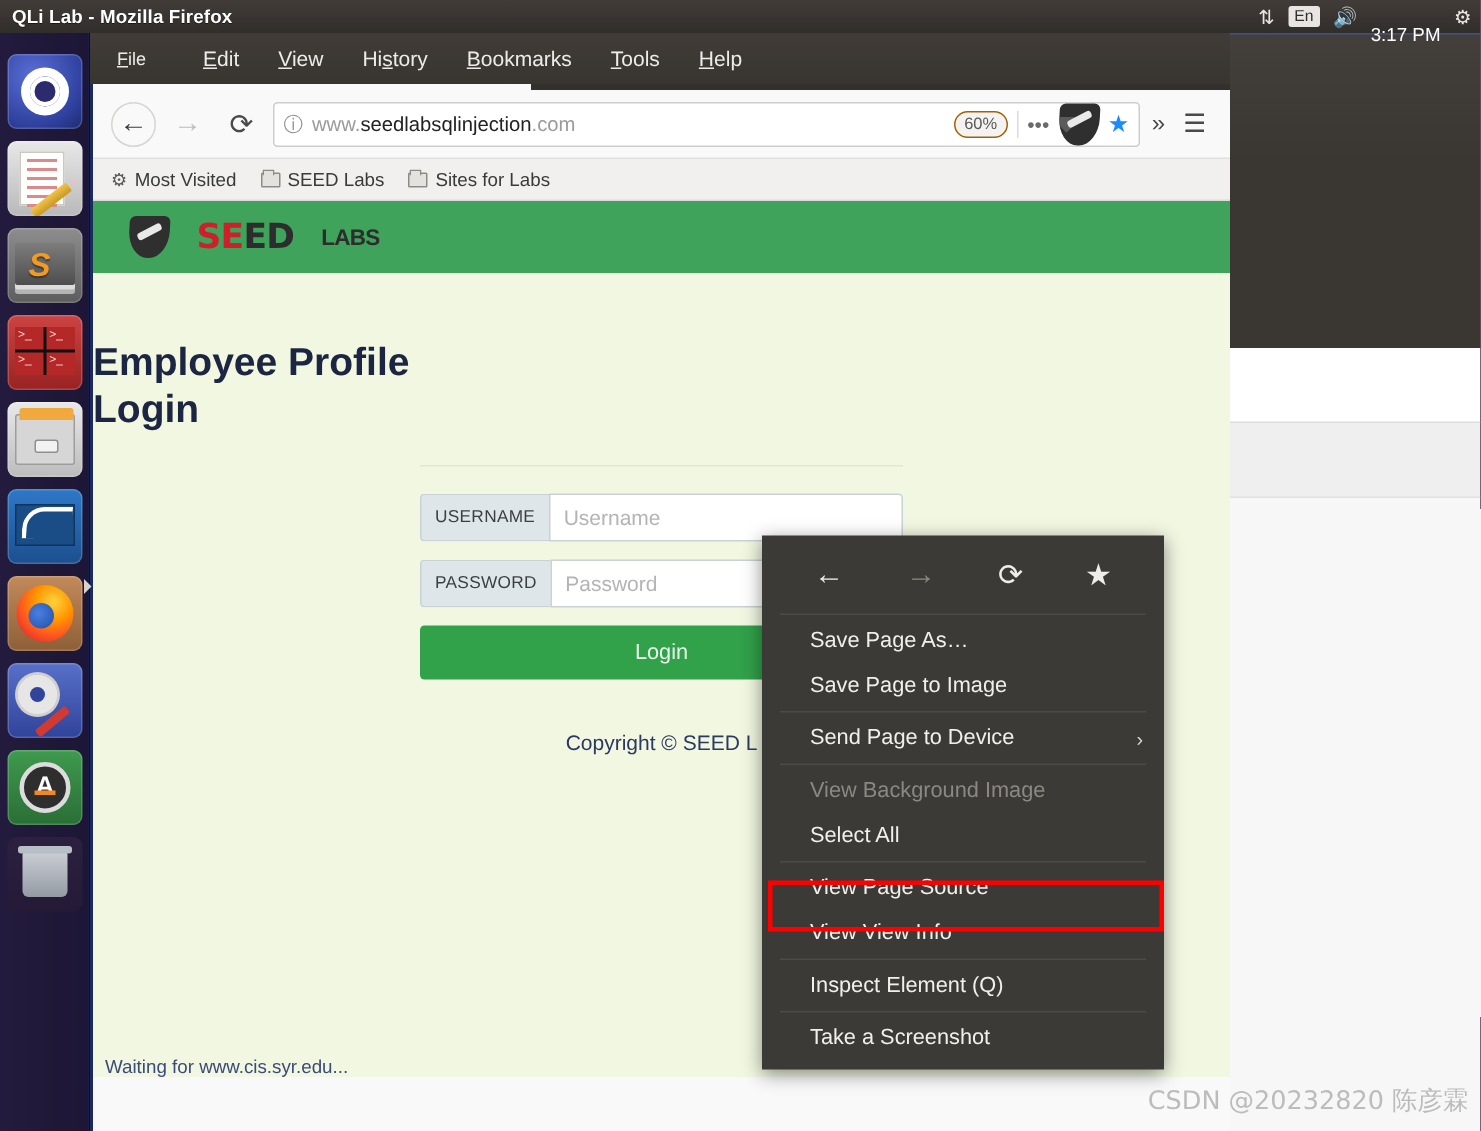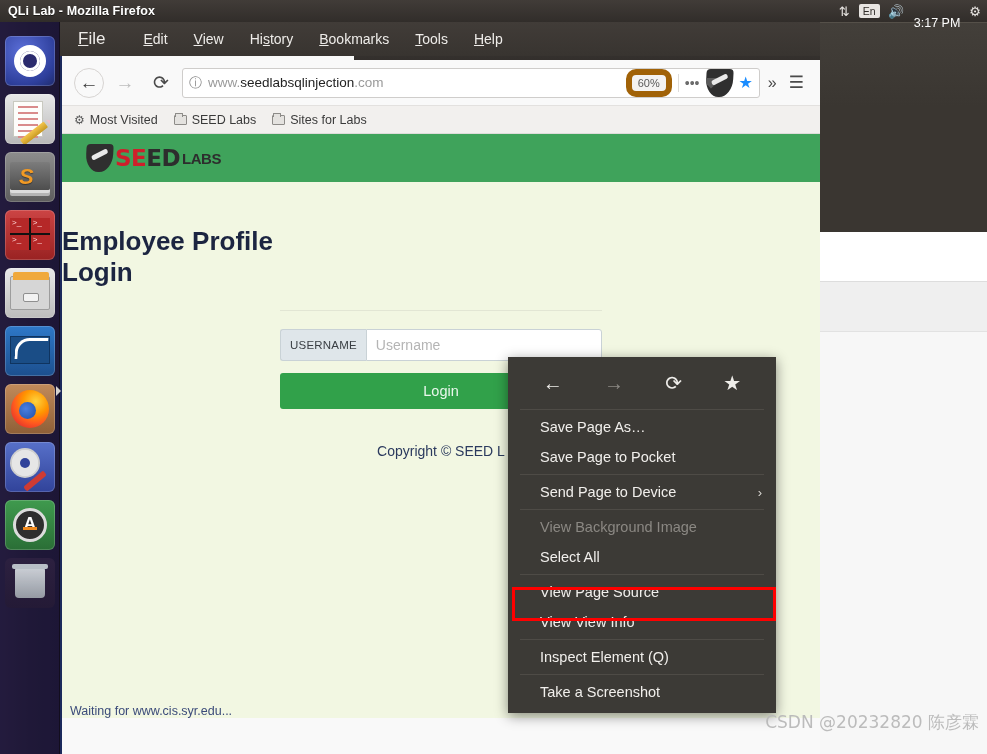--- a/index.html
+++ b/index.html
@@ -221,21 +221,21 @@
   .url-box {
     flex: 1; height: 30px; background: #fff; border: 1px solid #cfcdcb; border-radius: 3px;
     display: flex; align-items: center; padding: 0 6px; gap: 6px; min-width: 0;
   }
   .url-info { color: #8d8d8d; font-size: 13px; }
   .url-text {
     flex: 1; font-size: 13.5px; color: #9a9a9a; white-space: nowrap; overflow: hidden;
   }
   .url-text b { color: #222; font-weight: normal; }
   .zoom-badge {
-    border: 6px solid #a16207; border-radius: 10px; padding: 0 6px;
+    border: 1px solid #a16207; border-radius: 10px; padding: 0 6px;
     font-size: 11px; color: #5a5a5a; background: #f4f3f2; line-height: 16px;
   }
   .url-sep { width:1px; height:18px; background:#dedcda; }
   .url-icon { font-size: 14px; color: #6b6b6b; display:flex; align-items:center; }
   .url-icon.shield { color: #5a5a5a; }
   .url-icon.star { color: #1a8cff; font-size: 16px; }
   .nav-chev { font-size: 16px; color: #4a4a4a; padding: 0 2px; }
   .nav-burger { font-size: 17px; color: #4a4a4a; padding: 0 4px; }
 
   .ff-bookmarks {
@@ -253,21 +253,21 @@
     content:""; position:absolute; left:0; top:-3px; width:6px; height:3px;
     background:#e4e2df; border:1px solid #8d8b88; border-bottom:0; border-radius:1px 1px 0 0;
   }
 
   
   .page { position: relative; height: 584px; background: #f2f7e2; overflow: hidden; }
   .seed-banner {
     height: 48px; background: #3fa35b;
     display: flex; align-items: center; padding-left: 24px;
   }
-  .seed-logo { display: flex; align-items: center; gap: 2px; }
+  .seed-logo { display: flex; align-items: center; gap: 18px; }
   .shield {
     width: 27px; height: 28px; background: #2f2f2f; position: relative;
     border-radius: 4px 4px 13px 13px / 4px 4px 18px 18px;
     transform: skewX(-3deg);
   }
   .shield:after {
     content:""; position:absolute; left:5px; top:8px; width:17px; height:5px;
     background:#e9e9e9; transform: rotate(-28deg); border-radius:2px;
   }
   .seed-word {
@@ -337,21 +337,21 @@
   .ctx-item .submenu-arrow {
     position: absolute; right: 14px; font-size: 13px; color: #d9d6d2;
   }
   .ctx-highlight-box {
     position: absolute; left: 512px; top: 587px; width: 264px; height: 34px;
     border: 3px solid #ff0000; z-index: 85;
   }
 
   
   .watermark {
-    position: absolute; right: 8px; bottom: 20px;
+    position: absolute; right: 8px; bottom: 9px;
     font-size: 17px; color: #b9b9b9;
     font-family: "DejaVu Sans", sans-serif;
     z-index: 95; opacity: .95;
   }
 </style>
 </head>
 <body>
 
 <div id="screen">
 
@@ -483,48 +483,52 @@
       <div class="login-title">
         <div>Employee Profile</div>
         <div>Login</div>
       </div>
 
       <div class="login-form">
         <div class="field-row">
           <div class="field-label">USERNAME</div>
           <div class="field-input">Username</div>
         </div>
+        <div class="field-row">
+          <div class="field-label">PASSWORD</div>
+          <div class="field-input">Password</div>
+        </div>
         <div class="login-btn">Login</div>
         <div class="copyright">Copyright © SEED L</div>
       </div>
 
       <div class="ff-status">Waiting for www.cis.syr.edu...</div>
     </div>
   </div>
 
   <div style="position:absolute;left:60px;top:22px;width:760px;height:34px;background:linear-gradient(#413c38,#383430);display:flex;align-items:center;gap:26px;padding-left:18px;z-index:58;">
-    <span style="color:#eeece9;font-size:17px;"><u>F</u><span>ile</span></span>
+    <span style="color:#eeece9;font-size:12px;"><u>F</u><span>ile</span></span>
     <span style="color:#eeece9;font-size:14px;padding-left:12px;"><u>E</u><span>dit</span></span>
     <span style="color:#eeece9;font-size:14px;"><u>V</u><span>iew</span></span>
     <span style="color:#eeece9;font-size:14px;">Hi<u>s</u><span>tory</span></span>
     <span style="color:#eeece9;font-size:14px;"><u>B</u><span>ookmarks</span></span>
     <span style="color:#eeece9;font-size:14px;"><u>T</u><span>ools</span></span>
     <span style="color:#eeece9;font-size:14px;"><u>H</u><span>elp</span></span>
   </div>
 
   <div class="ctx-menu">
     <div class="ctx-nav">
       <span class="ic">←</span>
       <span class="ic dim">→</span>
       <span class="ic">⟳</span>
       <span class="ic">★</span>
     </div>
     <div class="ctx-sep"></div>
     <div class="ctx-item">Save Page As…</div>
-    <div class="ctx-item">Save Page to Pocket</div>
+    <div class="ctx-item">Save Page to Image</div>
     <div class="ctx-sep"></div>
     <div class="ctx-item">
       <span>Send Page to Device</span>
       <span class="submenu-arrow">›</span>
     </div>
     <div class="ctx-sep"></div>
     <div class="ctx-item disabled">View Background Image</div>
     <div class="ctx-item">Select All</div>
     <div class="ctx-sep"></div>
     <div class="ctx-item">View Page Source</div>

